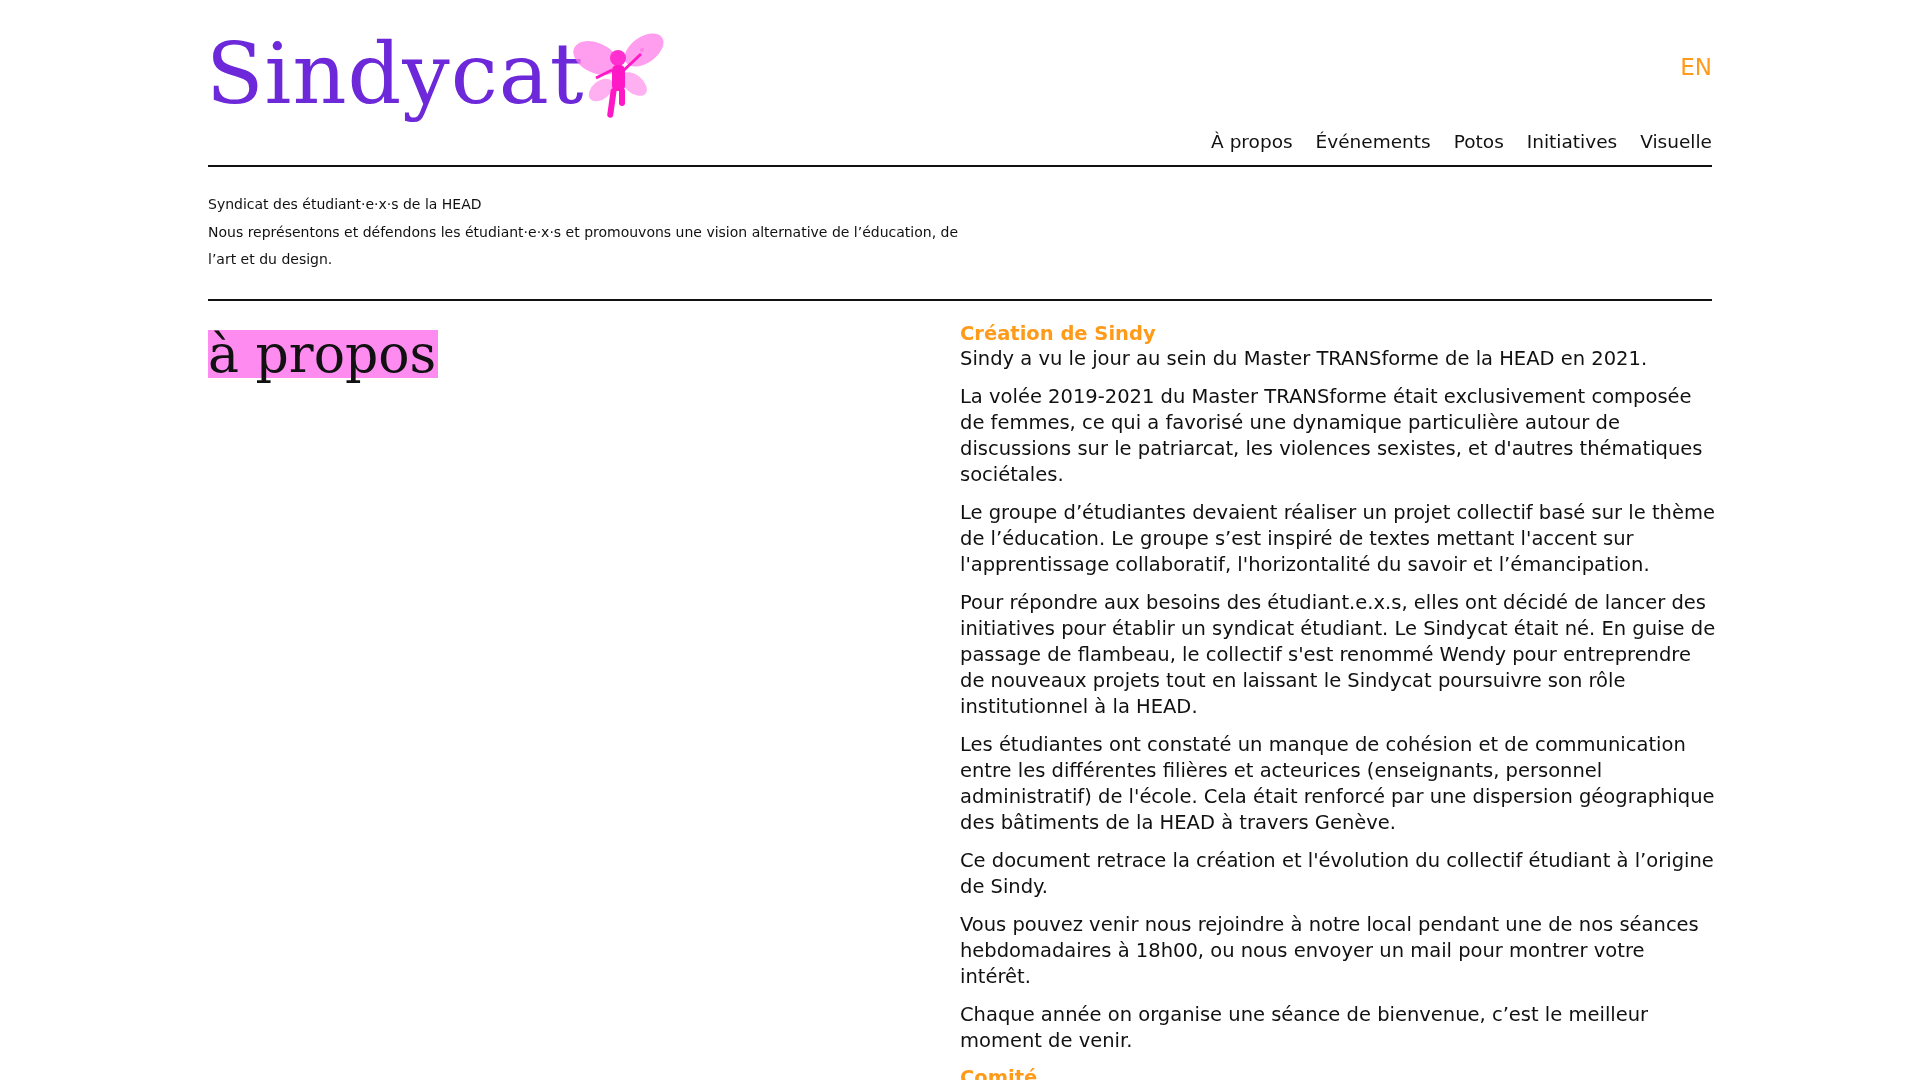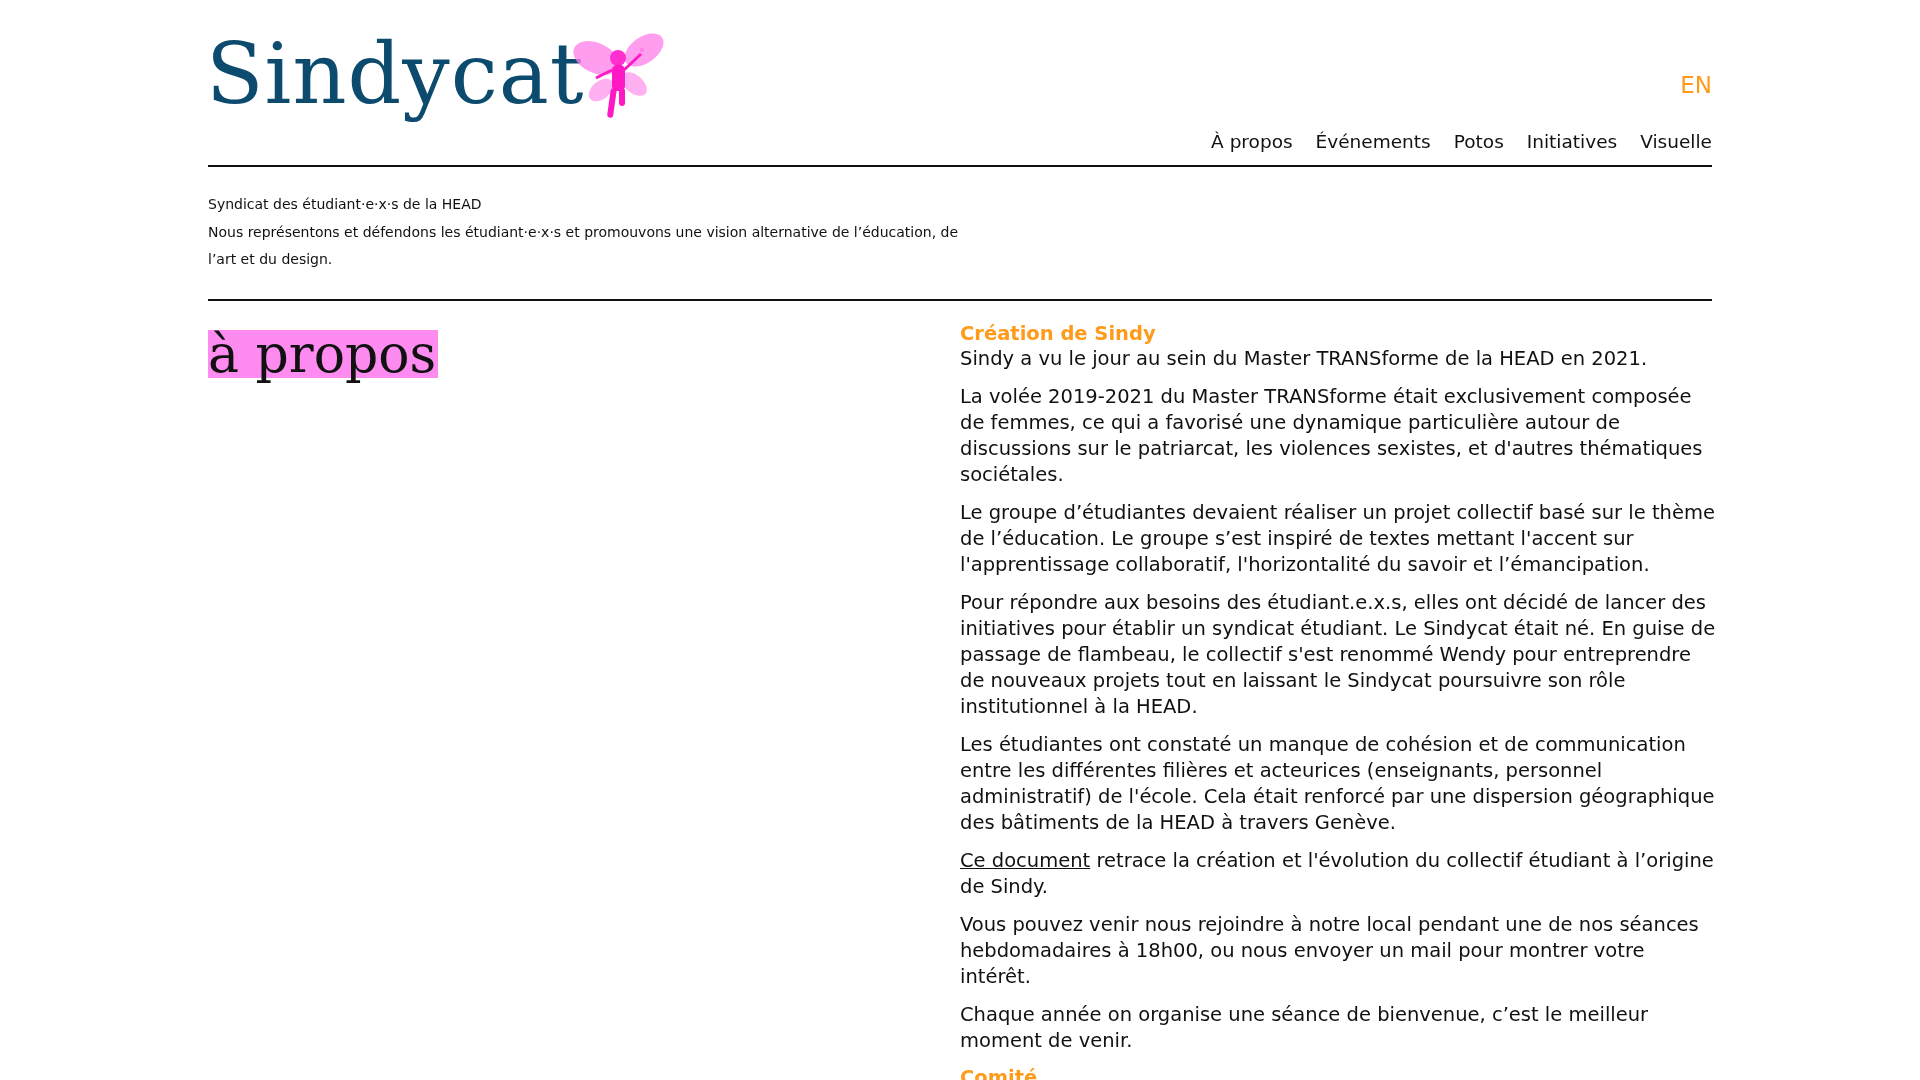--- a/index.html
+++ b/index.html
@@ -1,29 +1,29 @@
 <!DOCTYPE html>
 <html><head>
 <meta charset="utf-8">
 <style>
   html, body { margin:0; padding:0; background:#ffffff; }
   body { width:1920px; height:1080px; overflow:hidden; position:relative; color:#111; font-family:"DejaVu Sans", sans-serif; }
-  .logo { position:absolute; left:206px; top:14px; font-family:"DejaVu Serif", serif; font-size:84px; letter-spacing:1px; color:#0c4a6e; line-height:120px; text-decoration:none; }
+  .logo { position:absolute; left:206px; top:14px; font-family:"DejaVu Serif", serif; font-size:84px; letter-spacing:1px; color:#6d28d9; line-height:120px; text-decoration:none; }
   .fairy { position:absolute; left:566px; top:28px; width:100px; height:100px; }
-  .lang { position:absolute; right:208px; top:72px; font-size:23px; color:#ff9b1a; text-decoration:none; }
+  .lang { position:absolute; right:208px; top:54px; font-size:23px; color:#ff9b1a; text-decoration:none; }
   .nav { position:absolute; right:208px; top:131px; display:flex; gap:23px; }
   .nav a { font-size:18.5px; color:#111; text-decoration:none; }
   .rule { position:absolute; left:208px; width:1504px; height:2px; background:#111; }
   .intro { position:absolute; left:208px; top:191px; width:760px; font-size:14px; line-height:27.5px; }
   .intro p { margin:0; }
   .page-title { position:absolute; left:208px; top:330px; font-family:"DejaVu Serif", serif; font-size:52px; line-height:48px; background:#fd8bf0; padding:0 2px 0 0; color:#111; height:48px; }
   .col { position:absolute; left:960px; top:322px; width:775px; font-size:19.5px; line-height:26px; }
   .col h3 { margin:0; font-weight:bold; color:#ff9b1a; font-size:19.5px; line-height:24px; }
   .col p { margin:0 14px 12px 0; }
-  .col a { color:#111; text-decoration:underline; }
+  .col a { color:#111; }
   .col ul { margin:0; padding-left:24px; }
   .col li { margin:0; }
 </style>
 </head>
 <body>
 
 <a class="logo">Sindycat</a>
 
 <svg class="fairy" viewBox="0 0 100 100">
   <ellipse cx="30" cy="30" rx="24" ry="15" transform="rotate(25 30 30)" fill="#ff7ee8" opacity="0.75"></ellipse>

